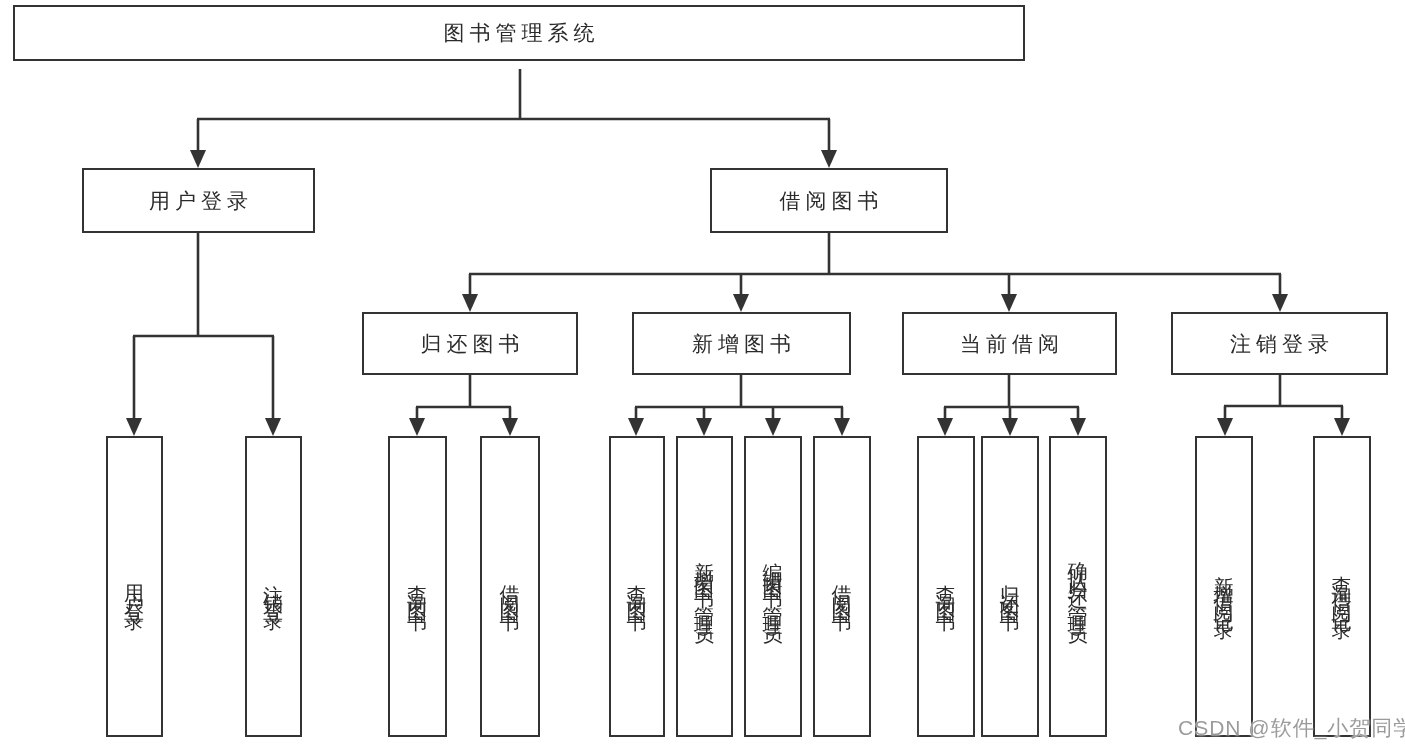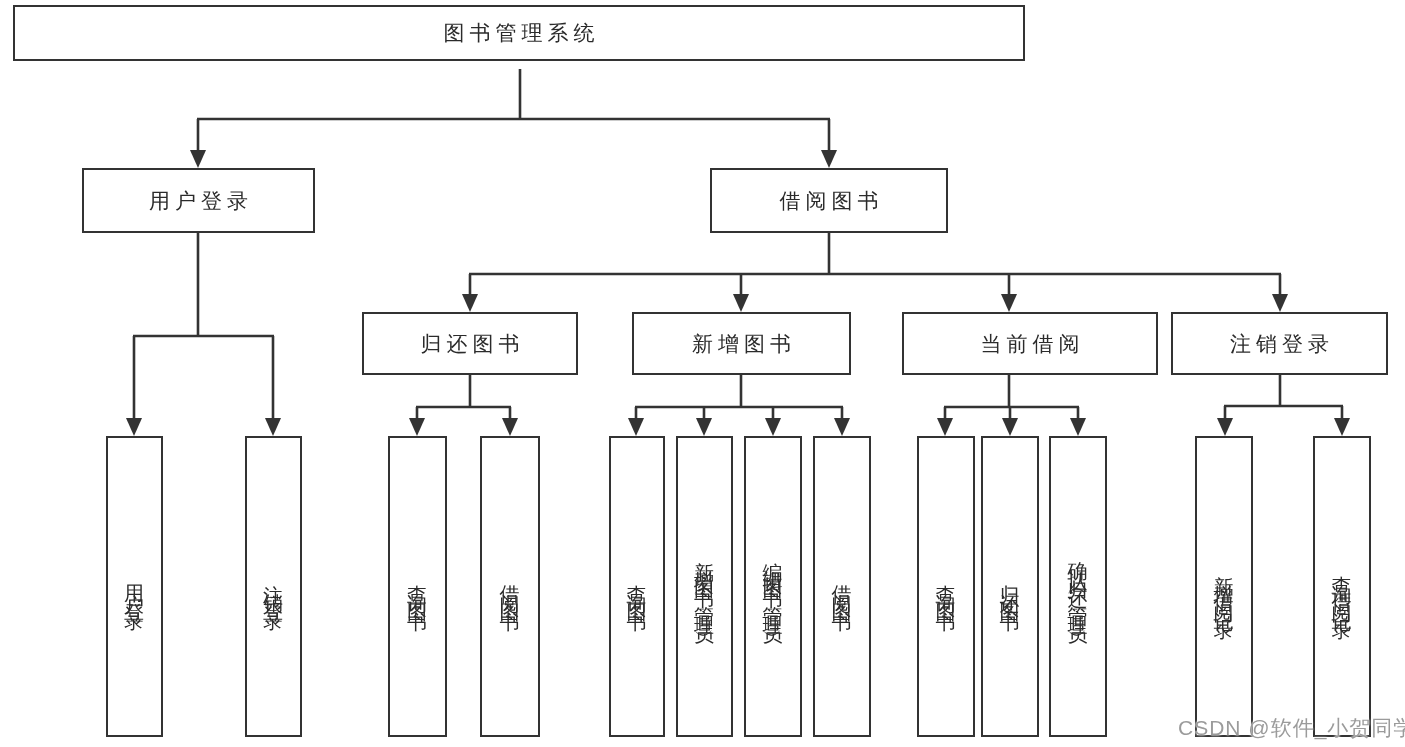--- a/index.html
+++ b/index.html
@@ -112,21 +112,21 @@
     </g>
   </svg>
 
   <div class="node root hlabel">图书管理系统</div>
 
   <div class="node lvl2 hlabel" style="left:82px;width:233px">用户登录</div>
   <div class="node lvl2 hlabel" style="left:710px;width:238px">借阅图书</div>
 
   <div class="node lvl3 hlabel" style="left:362px;width:216px">归还图书</div>
   <div class="node lvl3 hlabel" style="left:632px;width:219px">新增图书</div>
-  <div class="node lvl3 hlabel" style="left:902px;width:256px">当前借阅</div>
+  <div class="node lvl3 hlabel" style="left:902px;width:215px">当前借阅</div>
   <div class="node lvl3 hlabel" style="left:1171px;width:217px">注销登录</div>
 
   <div class="node leaf" style="left:106px;width:57px">
     <span class="vtext">用户登录</span>
   </div>
   <div class="node leaf" style="left:245px;width:57px">
     <span class="vtext">注销登录</span>
   </div>
 
   <div class="node leaf" style="left:388px;width:59px">

